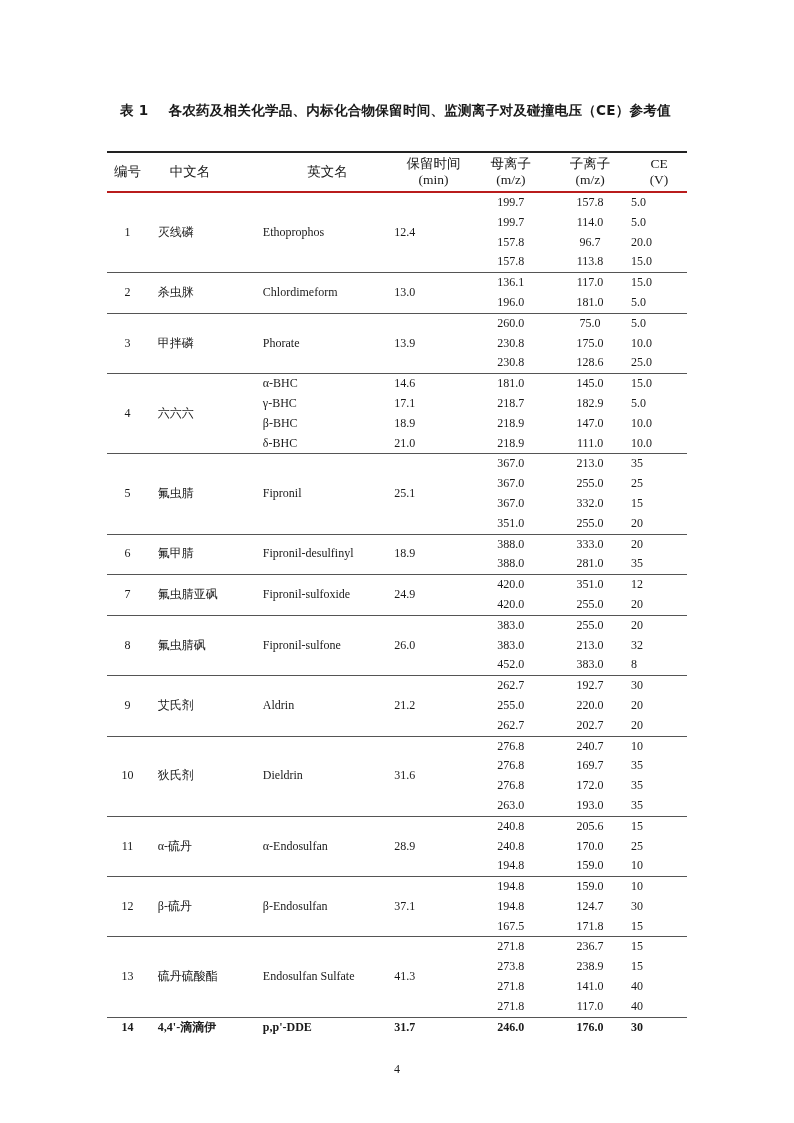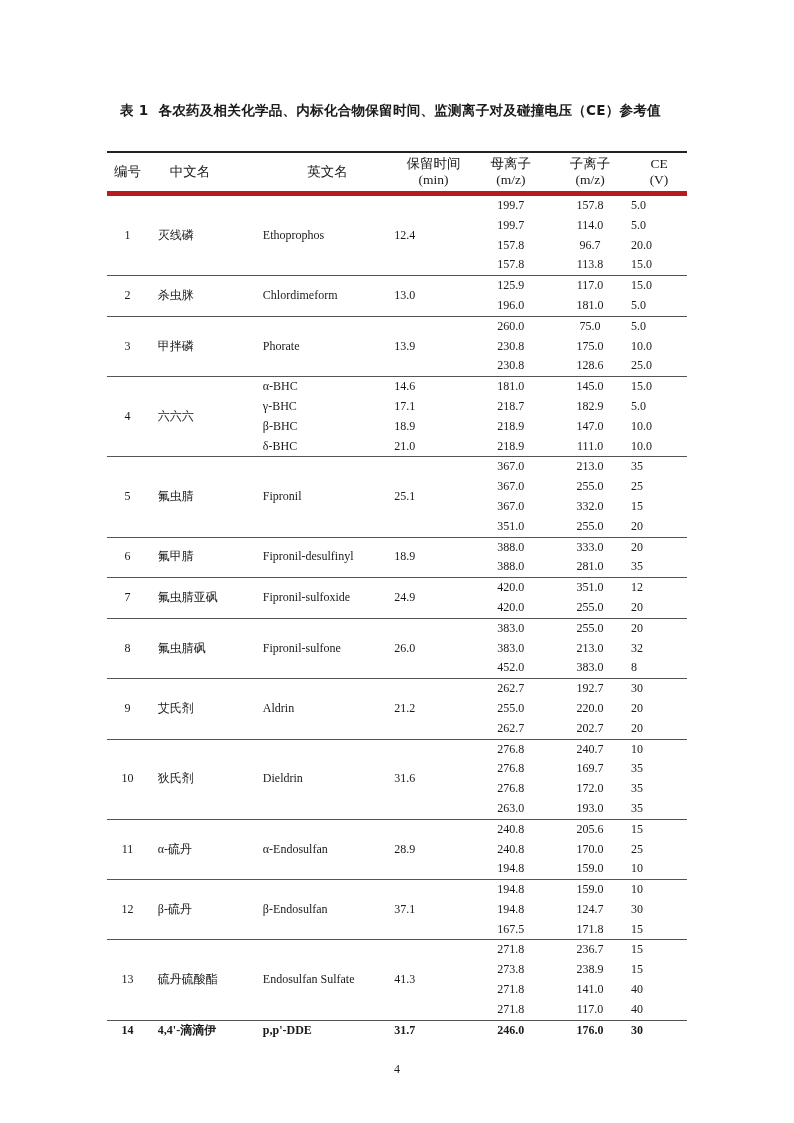--- a/index.html
+++ b/index.html
@@ -1,24 +1,24 @@
 <!DOCTYPE html>
 <html><head>
 <meta charset="utf-8">
 <style>
   html, body { margin: 0; padding: 0; background: #ffffff; }
   body { width: 794px; height: 1123px; position: relative; overflow: hidden;
          font-family: "Liberation Serif", "DejaVu Serif", serif; color: #1a1a1a; }
   .caption { position: absolute; left: 120px; top: 96px; width: 570px;
              font-family: "DejaVu Sans", "Liberation Sans", sans-serif;
              font-weight: bold; font-size: 13.6px; line-height: 29px; letter-spacing: 0.2px; }
-  .caption .num { margin-right: 10px; }
+  .caption .num { margin-right: 20px; }
   table.data { position: absolute; left: 107px; top: 151px; width: 580px;
                border-collapse: collapse; font-size: 13px; }
-  table.data thead tr { border-top: 2px solid #222; border-bottom: 5px solid #b91c1c; }
+  table.data thead tr { border-top: 2px solid #222; border-bottom: 2px solid #b91c1c; }
   table.data th { font-weight: normal; font-size: 13.5px; line-height: 16px; padding: 3px 0 3px 0; vertical-align: middle; }
   table.data th.c-no { text-align: center; }
   table.data tbody.grp { border-bottom: 1px solid #555; }
   table.data tbody.grp.last { border-bottom: none; font-weight: bold; }
   table.data td { height: 19.8px; padding: 0; line-height: 19.8px; font-size: 12px; }
   td.c-no { text-align: center; width: 44px; font-size: 13.5px; vertical-align: middle; }
   td.c-cn { width: 86px; padding-left: 10px !important; font-size: 13.5px; vertical-align: middle; white-space: nowrap; }
   td.c-en { width: 136px; padding-left: 2px !important; font-size: 13.5px; vertical-align: middle; white-space: nowrap; }
   td.c-rt { width: 84px; text-align: left; font-size: 13.5px; vertical-align: middle; }
   td.c-pi { width: 82px; text-align: center; }
@@ -86,21 +86,21 @@
         <td class="c-di">113.8</td>
         <td class="c-ce">15.0</td>
       </tr>
     </tbody>
     <tbody class="grp">
       <tr>
         <td class="c-no" rowspan="2">2</td>
         <td class="c-cn" rowspan="2">杀虫脒</td>
         <td class="c-en" rowspan="2">Chlordimeform</td>
         <td class="c-rt" rowspan="2">13.0</td>
-        <td class="c-pi">125.9</td>
+        <td class="c-pi">136.1</td>
         <td class="c-di">117.0</td>
         <td class="c-ce">15.0</td>
       </tr>
       <tr>
         <td class="c-pi">196.0</td>
         <td class="c-di">181.0</td>
         <td class="c-ce">5.0</td>
       </tr>
     </tbody>
     <tbody class="grp">

